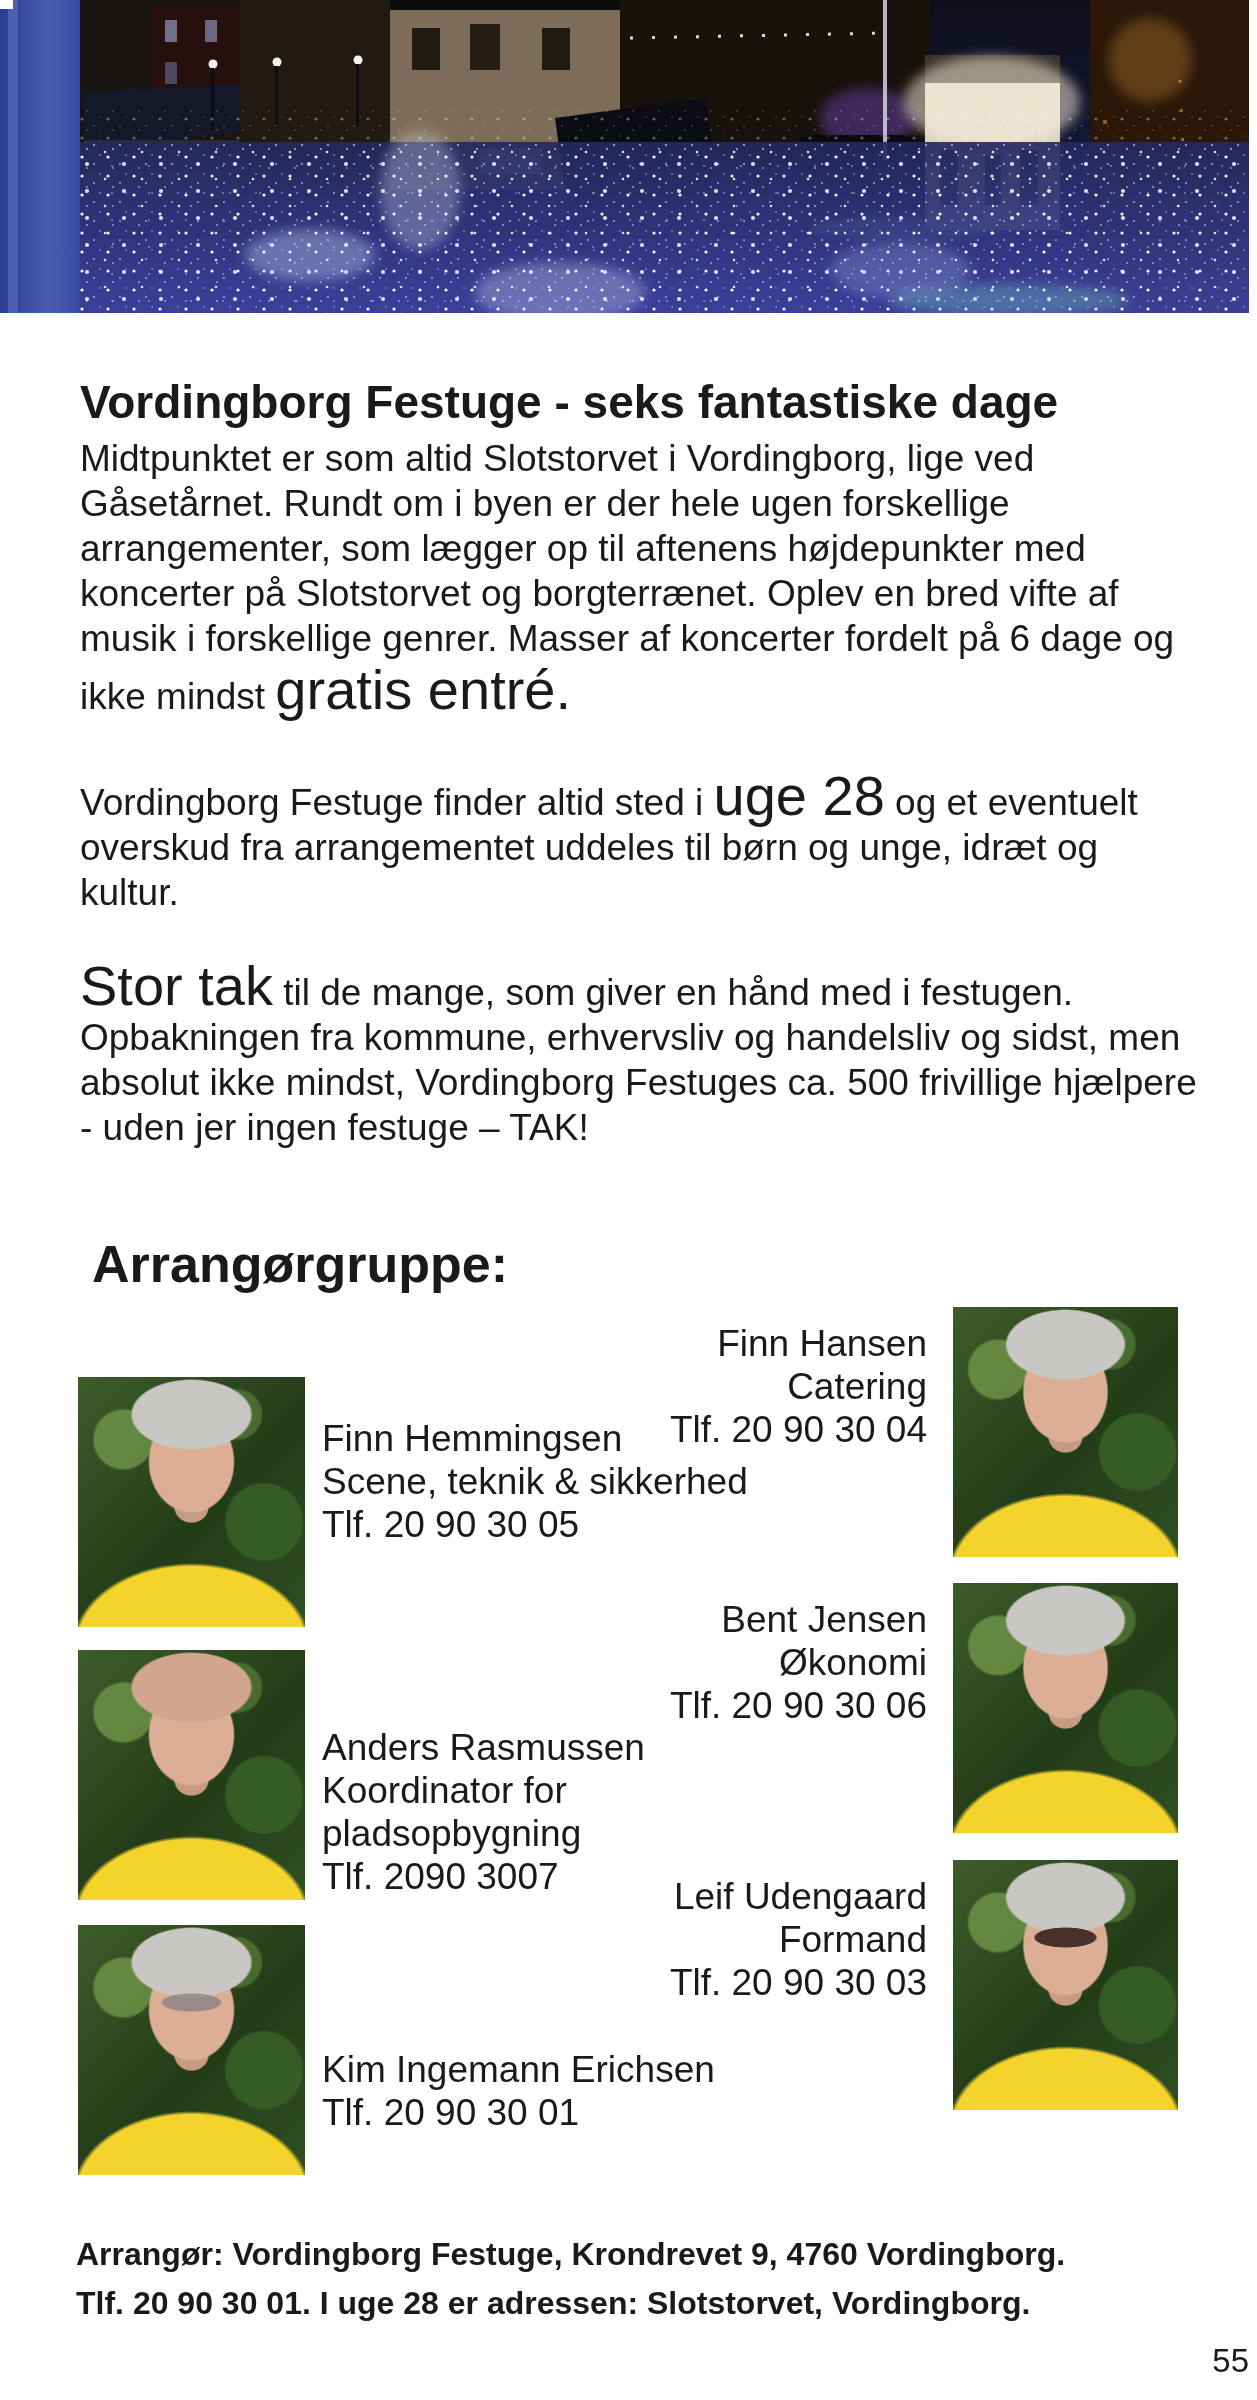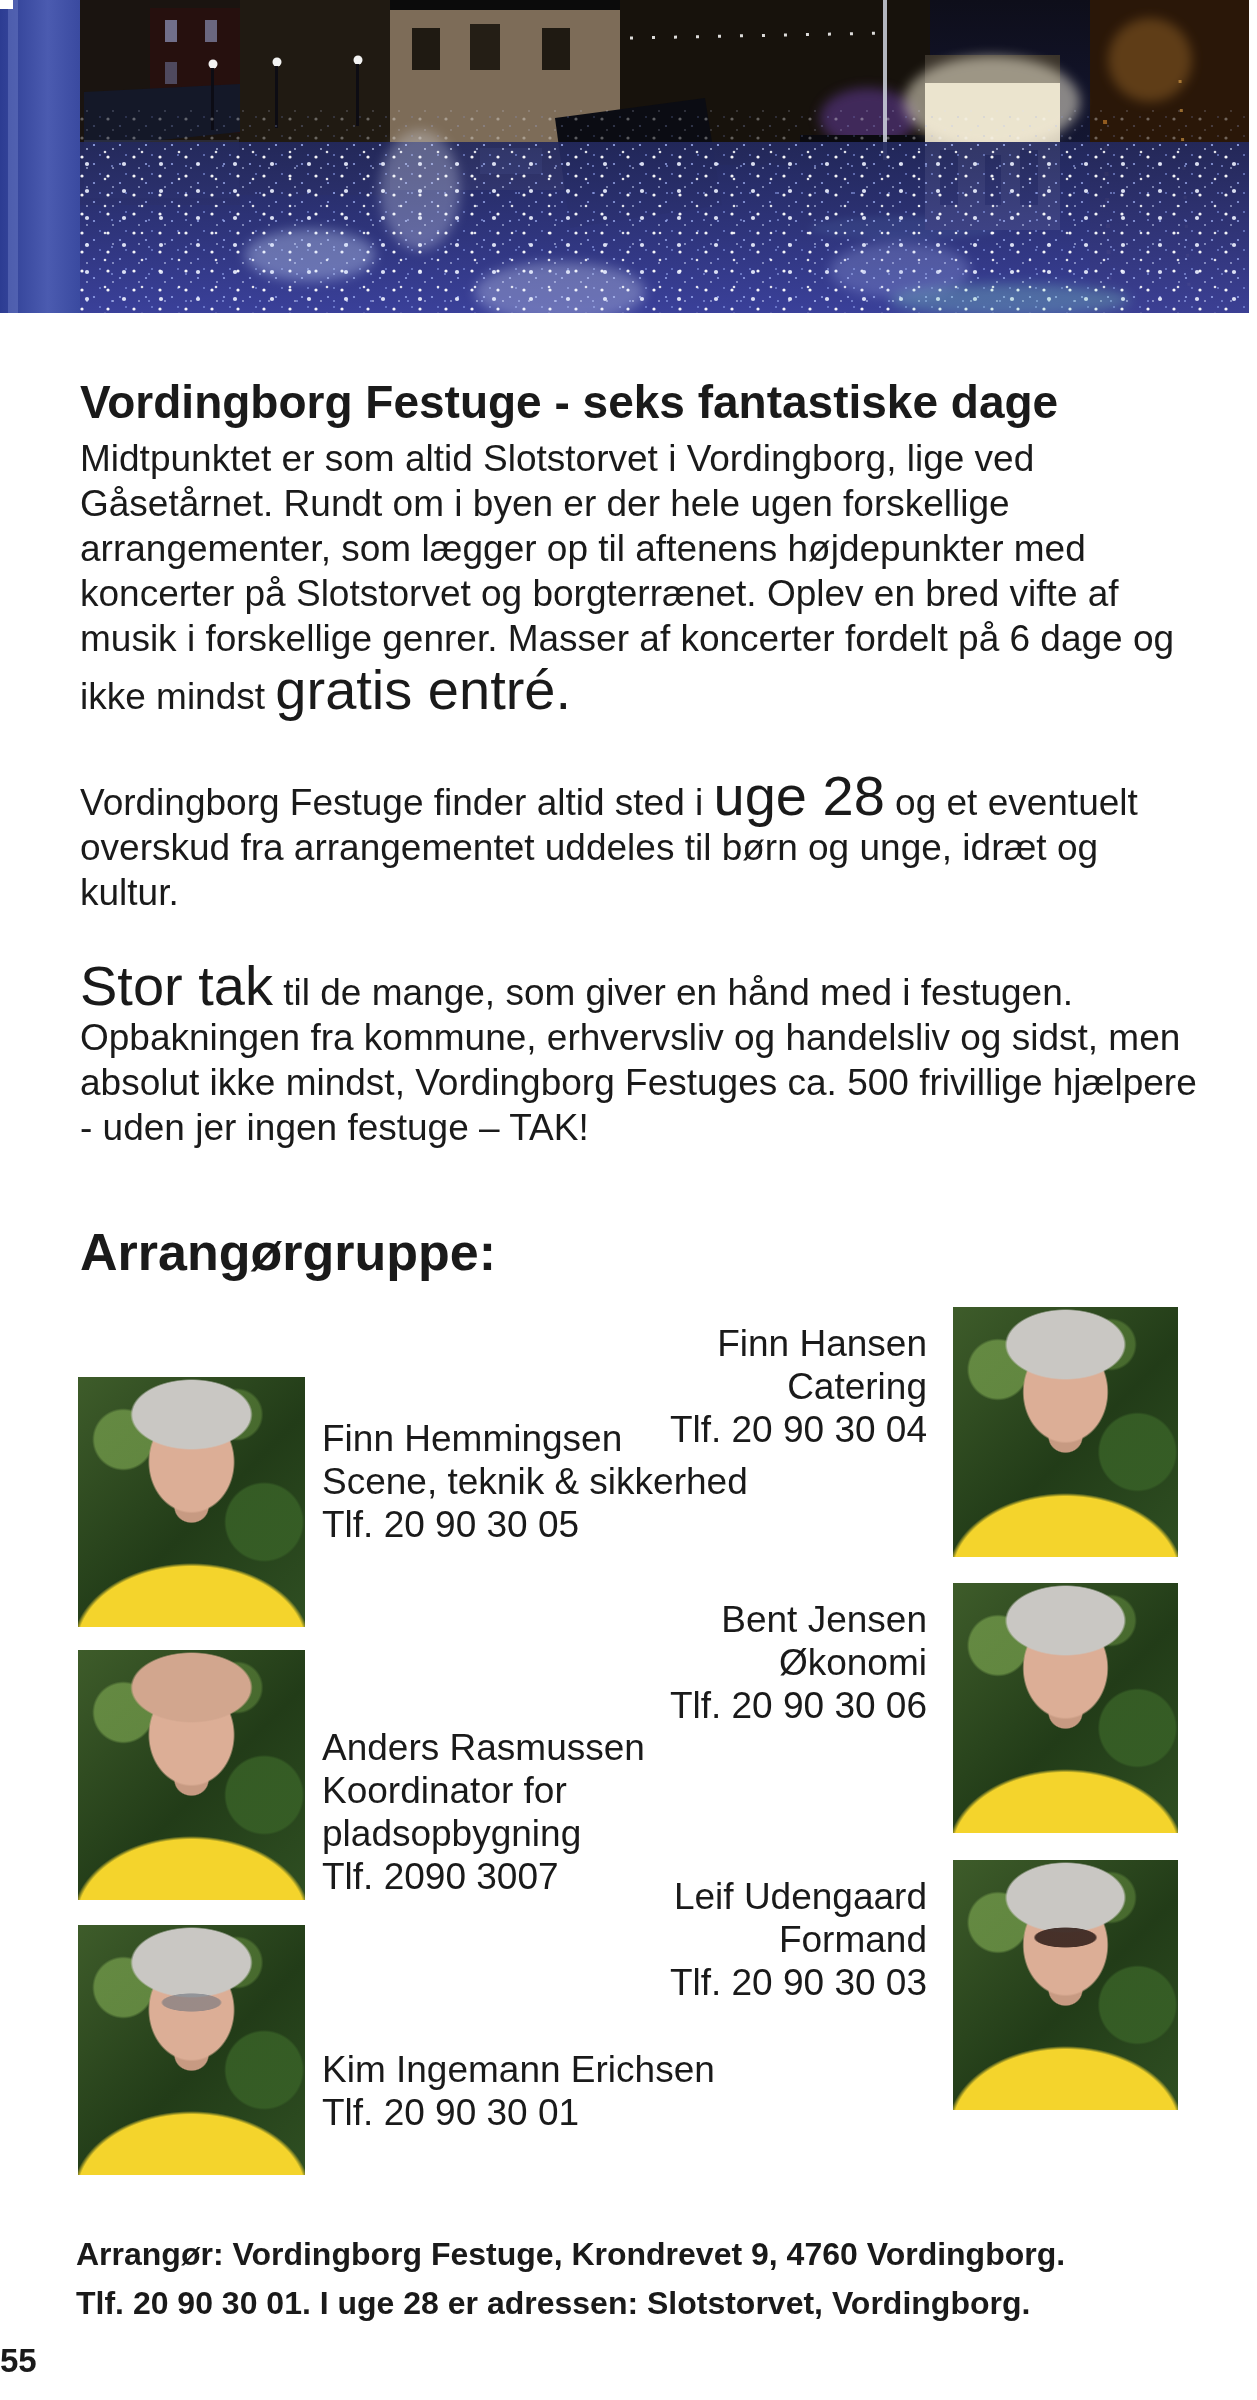--- a/index.html
+++ b/index.html
@@ -13,21 +13,21 @@
   .hero svg { display:block; width:100%; height:100%; }
 
   
   .intro { position:absolute; left:80px; top:376px; width:1118px; }
   .title { margin:0 0 8px 0; font-size:46px; line-height:52px; font-weight:700; }
   .body  { margin:0; font-size:37px; line-height:45px; font-weight:400; }
   .big   { font-size:56px; line-height:1.02; font-weight:400; }
   .p2    { margin-top:48px; }
   .p3    { margin-top:42px; }
 
-  .arrangor { position:absolute; left:80px; top:1222px; margin:0;
+  .arrangor { position:absolute; left:80px; top:1222px; margin:12px;
               font-size:52px; font-weight:700; }
 
   
   .photo {
     position:absolute; width:227px; height:250px; overflow:hidden;
     --hair:#c9c7c3;
     background:
       radial-gradient(ellipse 38% 20% at 50% 15%, var(--hair) 0 68%, rgba(0,0,0,0) 71%),
       radial-gradient(ellipse 27% 29% at 50% 34%, #dcae96 0 68%, rgba(0,0,0,0) 71%),
       radial-gradient(ellipse 12% 10% at 50% 52%, #c79a82 0 60%, rgba(0,0,0,0) 65%),
@@ -62,21 +62,21 @@
   .pt-r3 { top:1875px; }
   .pt-l1 { top:1417px; }
   .pt-l2 { top:1726px; }
   .pt-l3 { top:2048px; }
 
   
   .footer { position:absolute; left:76px; top:2230px; width:1150px;
             font-size:32px; line-height:49px; font-weight:700; }
   .footer p { margin:0; }
   .pageno { position:absolute; left:0; top:2342px; width:100%;
-            text-align:left; font-size:33px; font-weight:700; }
+            text-align:right; font-size:33px; font-weight:400; }
 </style>
 </head>
 <body>
 
 <div class="page">
 
   <div class="hero">
     <svg viewBox="0 0 1257 313" preserveAspectRatio="none">
       <defs>
         <linearGradient id="bgG" x1="0" y1="0" x2="0" y2="1">

